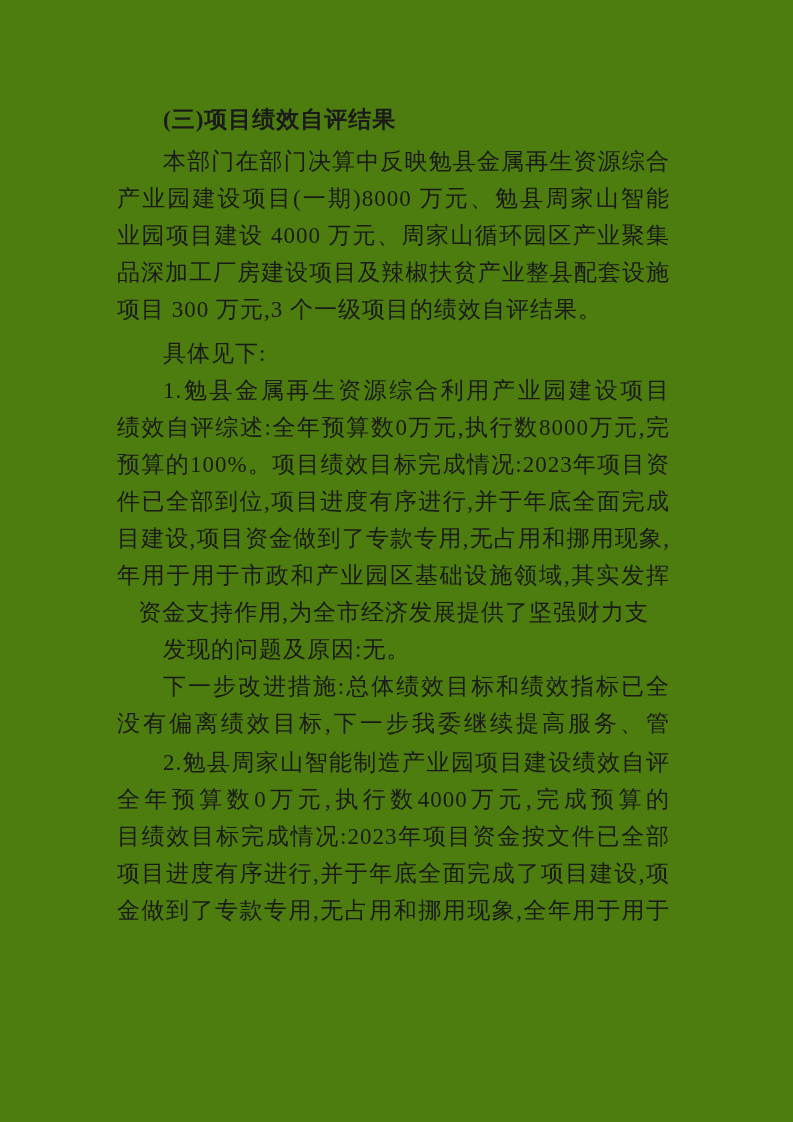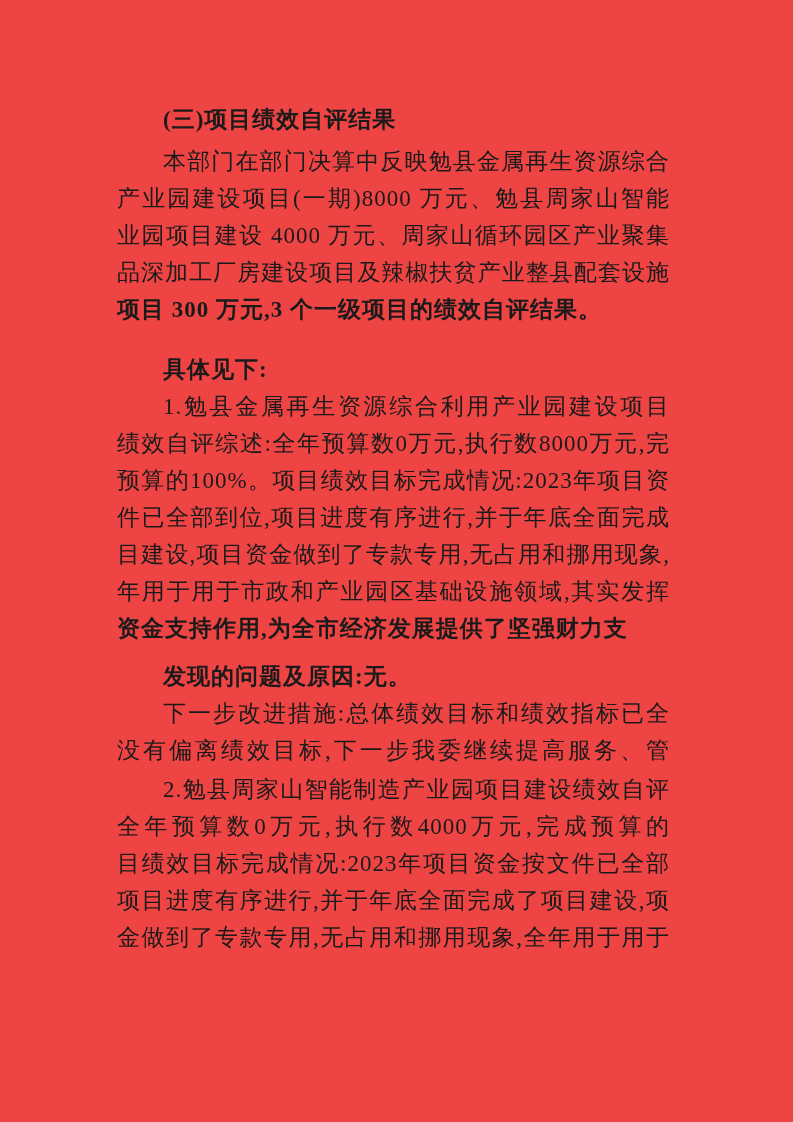--- a/index.html
+++ b/index.html
@@ -4,21 +4,21 @@
 <style>
   html, body {
     margin: 0;
     padding: 0;
     background: #ffffff;
   }
   .page {
     position: relative;
     width: 793px;
     height: 1122px;
-    background: #ef4444;
+    background: #4d7c0f;
     overflow: hidden;
     font-family: "Liberation Serif", serif;
     color: #1a1a1a;
   }
   .content {
     position: absolute;
     left: 117px;
     top: 101px;
     width: 553px;
   }
@@ -43,28 +43,27 @@
     font-size: 23px;
     letter-spacing: 1px;
     text-align: justify;
     text-align-last: justify;
     -moz-text-align-last: justify;
     text-justify: inter-ideograph;
     overflow: hidden;
   }
   .line.indent { padding-left: 46px; }
   .line.endline {
-    text-align: left;
+    text-align: center;
     text-align-last: left;
-    font-weight: bold;
     -moz-text-align-last: left;
   }
   .gap-sm { margin-top: 2px; }
-  .gap-md { margin-top: 23px; }
-  .gap-lg { margin-top: 11px; }
+  .gap-md { margin-top: 7px; }
+  .gap-lg { }
 </style>
 </head>
 <body>
 
 <div class="page">
   <div class="content">
 
     <div class="heading-line">(三)项目绩效自评结果</div>
 
     <div class="para">

